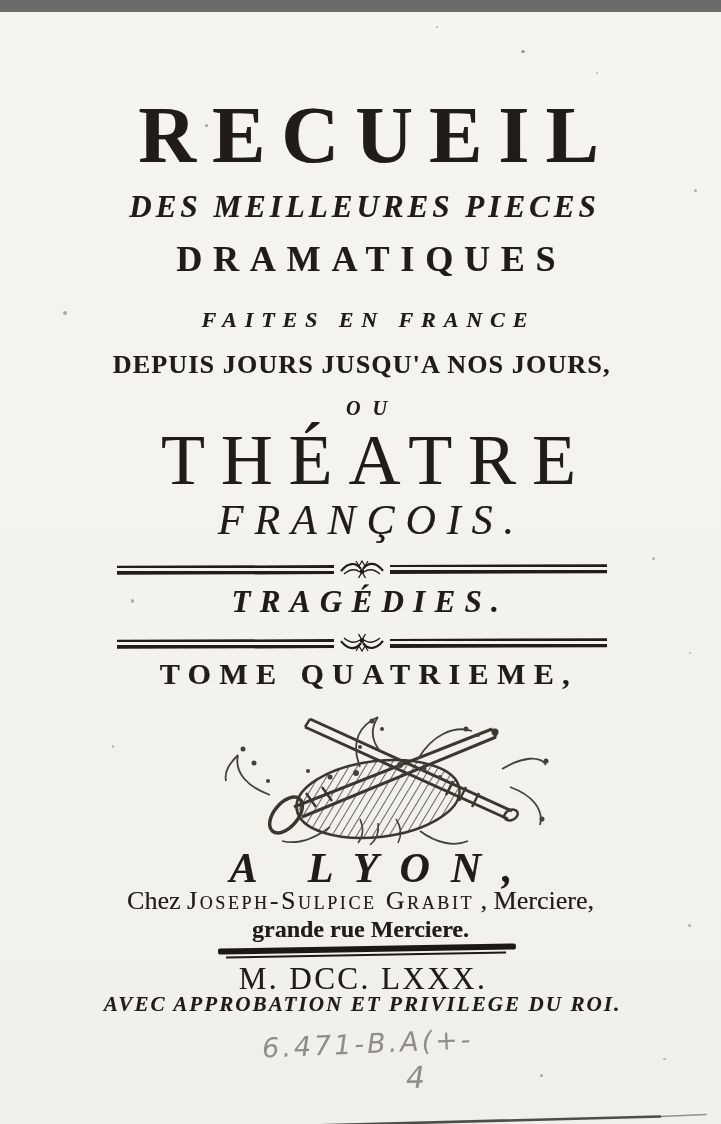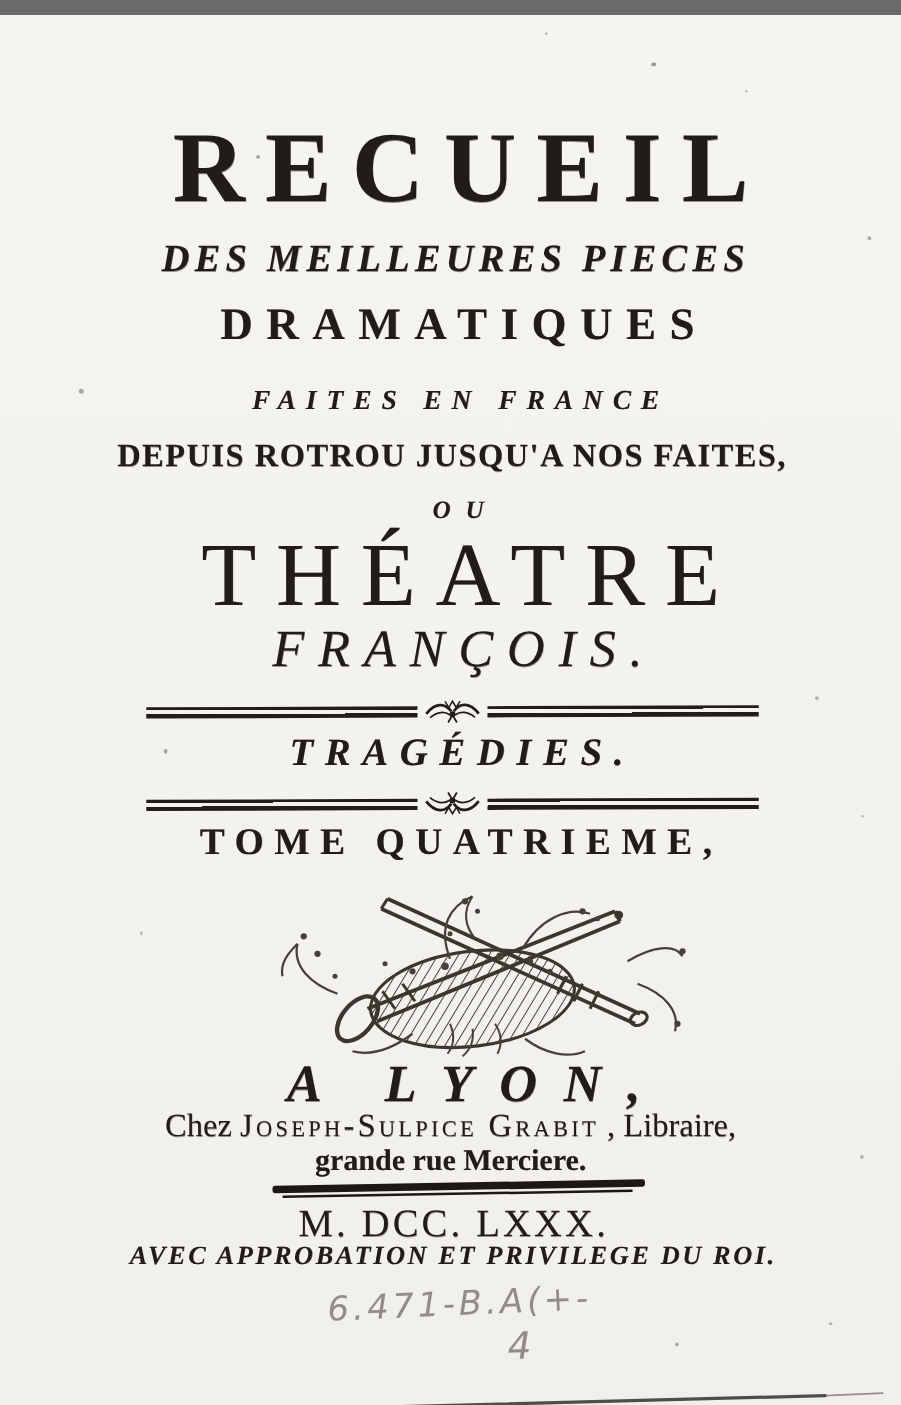--- a/index.html
+++ b/index.html
@@ -69,21 +69,21 @@
 </style>
 </head>
 <body>
 
 <div class="page">
 
   <div class="line t-recueil">RECUEIL</div>
   <div class="line t-sub1">DES MEILLEURES PIECES</div>
   <div class="line t-sub2">DRAMATIQUES</div>
   <div class="line t-sub3">FAITES EN FRANCE</div>
-  <div class="line t-sub4">DEPUIS ROTROU JUSQU'A NOS FAITES,</div>
+  <div class="line t-sub4">DEPUIS JOURS JUSQU'A NOS JOURS,</div>
   <div class="line t-ou">OU</div>
   <div class="line t-theatre">THÉATRE</div>
   <div class="line t-francois">FRANÇOIS.</div>
 
   <div class="rule rule-1">
     <div class="seg"></div>
     <span class="fleuron">
       <svg width="46" height="22" viewBox="0 0 46 22" fill="none" stroke="#221d17">
         <path d="M2,13 C9,4 17,4 22,11" stroke-width="2.2"></path>
         <path d="M44,13 C37,4 29,4 24,11" stroke-width="2.2"></path>
@@ -163,21 +163,21 @@
           <circle cx="190" cy="58" r="3"></circle>
         <circle cx="214" cy="62" r="2.5"></circle>
           <circle cx="230" cy="70" r="2"></circle>
           <circle cx="120" cy="70" r="2.5"></circle>
         <circle cx="98" cy="64" r="2"></circle>
       </g>
     </svg>
   </div>
 
   <div class="line t-city">A LYON,</div>
-  <div class="line t-chez"><span>Chez </span><span class="smallcaps">Joseph-Sulpice Grabit</span><span> , Libraire,</span></div>
+  <div class="line t-chez"><span>Chez </span><span class="smallcaps">Joseph-Sulpice Grabit</span><span> , Merciere,</span></div>
   <div class="line t-address">grande rue Merciere.</div>
 
   <div class="imprint-rule">
     <div class="bar-thick"></div>
     <div class="bar-thin"></div>
   </div>
 
   <div class="line t-year">M. DCC. LXXX.</div>
   <div class="line t-privilege">AVEC APPROBATION ET PRIVILEGE DU ROI.</div>
 

